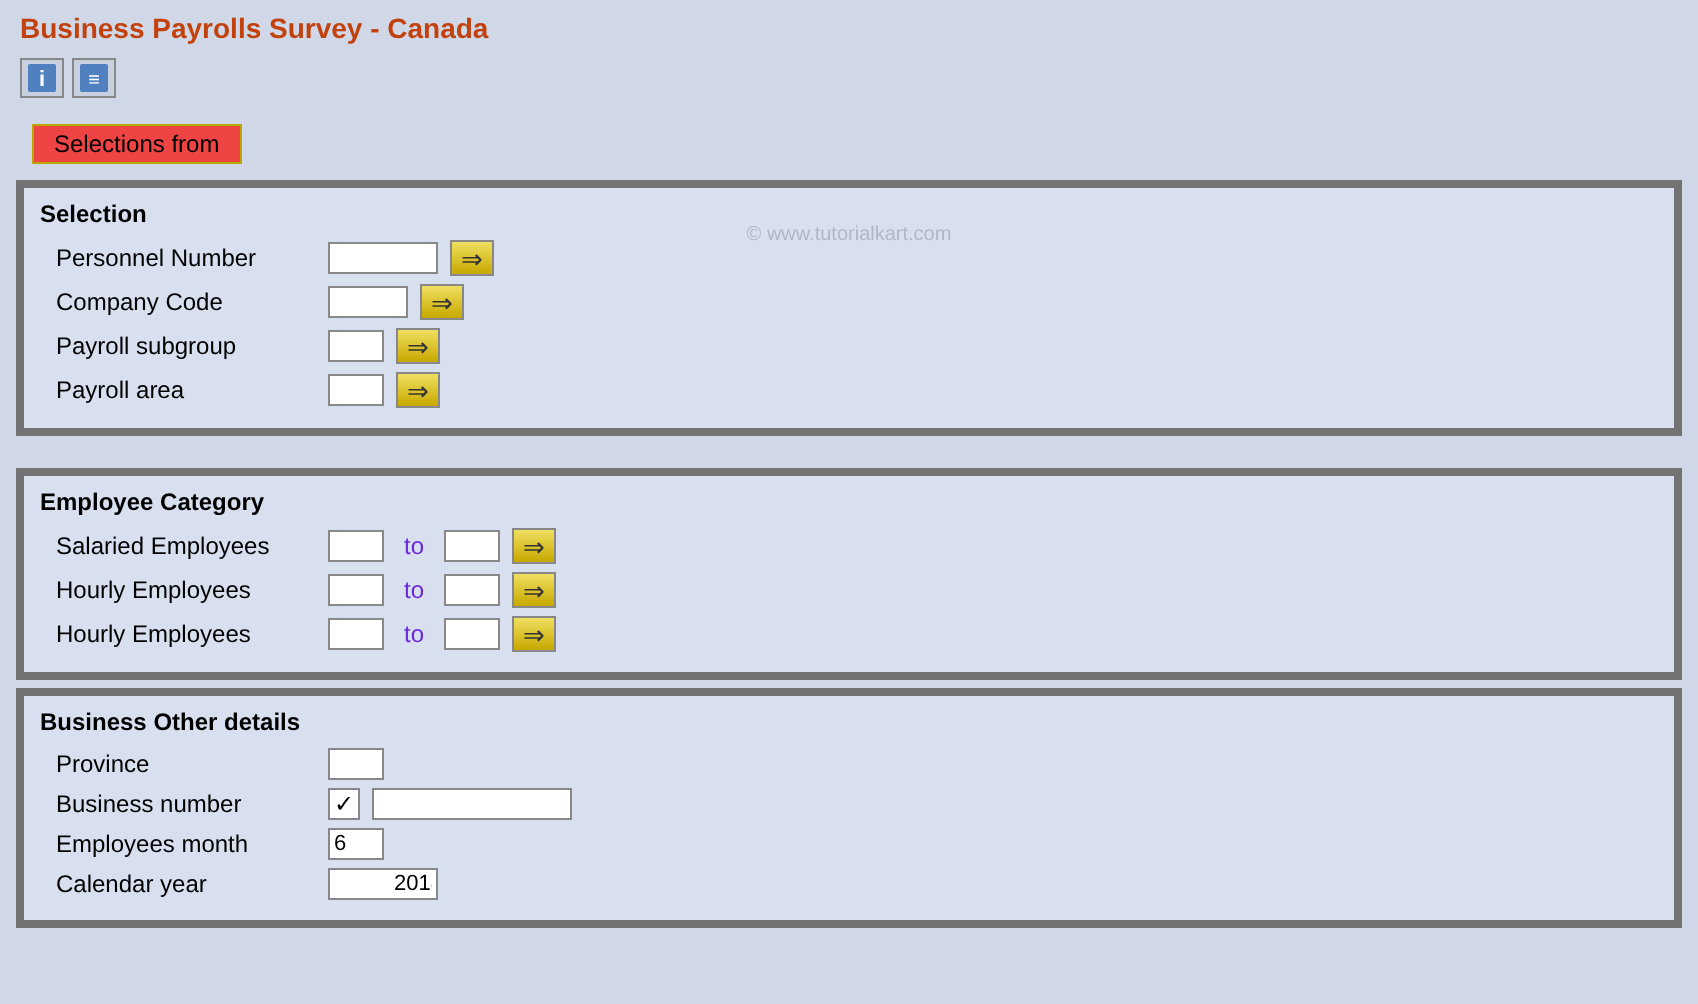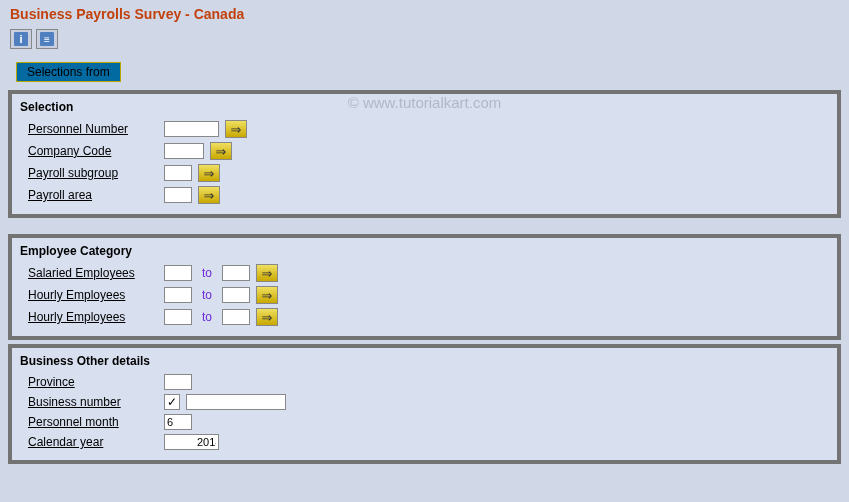--- a/index.html
+++ b/index.html
@@ -31,30 +31,30 @@
       background: #c8d0e0;
       border: 1px solid #888;
       display: flex;
       align-items: center;
       justify-content: center;
       cursor: pointer;
       font-size: 11px;
     }
     .watermark {
       position: absolute;
-      top: 42px;
+      top: 60px;
       left: 50%;
       transform: translateX(-50%);
       color: #b0b8c8;
-      font-size: 15px;
+      font-size: 10px;
       pointer-events: none;
       white-space: nowrap;
     }
     .selections-btn {
-      background: #0369a1;
+      background: #ef4444;
       border: 1px solid #b8a800;
       padding: 2px 10px;
       font-size: 12px;
       cursor: pointer;
       margin: 6px 8px 4px 8px;
       display: inline-block;
     }
     .section {
       background: #d8e0f0;
       border: 4px solid #737373;
@@ -70,21 +70,20 @@
     .field-row {
       display: flex;
       align-items: center;
       padding: 2px 8px 2px 16px;
       gap: 6px;
     }
     .field-label {
       width: 130px;
       color: #000;
       font-size: 12px;
-      text-decoration: underline;
     }
     .field-input {
       height: 16px;
       border: 1px solid #888;
       background: #fff;
       font-size: 11px;
       padding: 1px 2px;
     }
     .input-sm { width: 55px; padding-left: 32px; }
     .input-md { width: 40px; }
@@ -213,21 +212,21 @@
     <input class="field-input input-xs" type="text" value="" style="">
   </div>
 
   <div class="field-row">
     <span class="field-label">Business number</span>
     <div class="checkbox-input">✓</div>
     <input class="field-input" style="width: 100px;" type="text" value="">
   </div>
 
   <div class="field-row">
-    <span class="field-label">Personnel month</span>
+    <span class="field-label">Employees month</span>
     <input class="field-input input-xs" type="text" value="6" style="">
   </div>
 
   <div class="field-row">
     <span class="field-label">Calendar year</span>
     <input class="field-input input-sm" type="text" value="2018" style="">
   </div>
 </div>
 
 </body></html>

